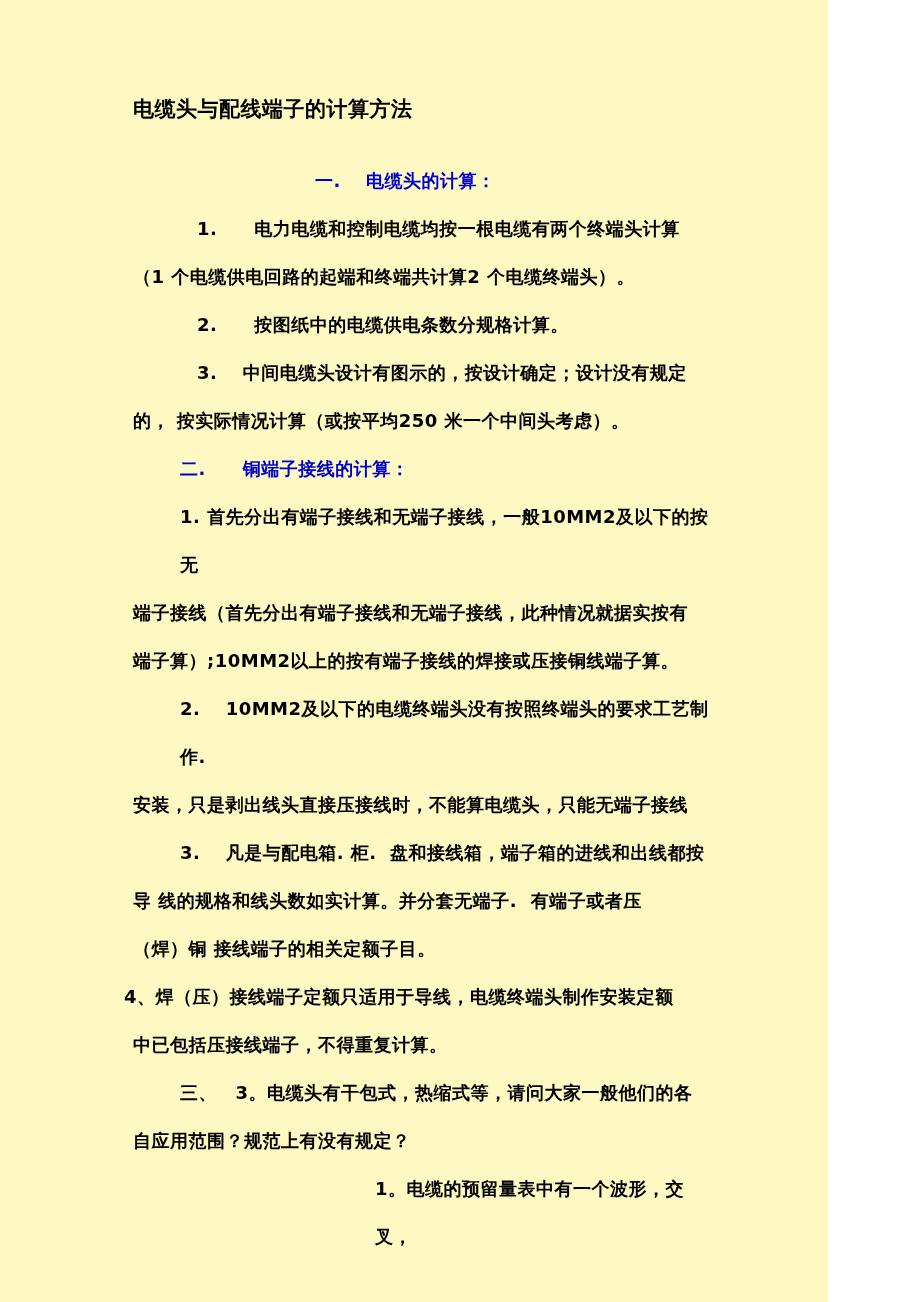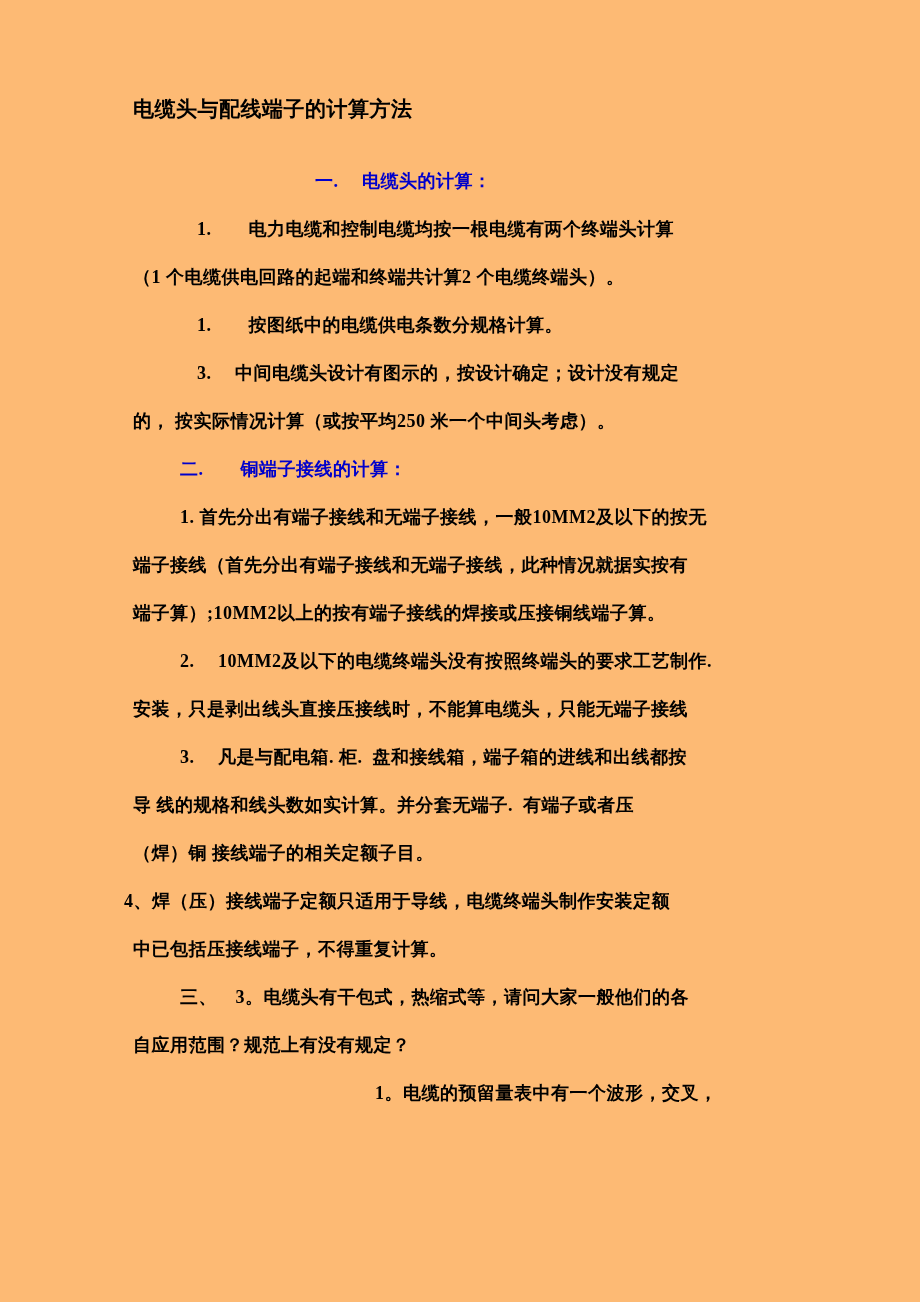--- a/index.html
+++ b/index.html
@@ -9,25 +9,24 @@
   }
   body {
     width: 920px;
     height: 1302px;
     font-family: "DejaVu Sans", "Liberation Sans", sans-serif;
     color: #000000;
     overflow: hidden;
   }
   .page {
     box-sizing: border-box;
-    width: 920px;
+    width: 828px;
     height: 1302px;
     padding: 96px 118px 0 133px;
-    background: #fdba74;
-    font-family: Liberation Serif, serif;
+    background: #fef9c3;
   }
   .doc-title {
     font-size: 21px;
     font-weight: 700;
     line-height: 27px;
     margin: 0 0 34px 0;
     letter-spacing: 0.5px;
     white-space: pre-wrap;
   }
   .line {
@@ -53,21 +52,21 @@
 </head>
 <body>
 
 <div class="page">
 
   <p class="doc-title">电缆头与配线端子的计算方法</p>
 
   <p class="line l-h1 blue">一.　 电缆头的计算：</p>
   <p class="line l-item1">1.　　电力电缆和控制电缆均按一根电缆有两个终端头计算</p>
   <p class="line l-cont">（1 个电缆供电回路的起端和终端共计算2 个电缆终端头）。</p>
-  <p class="line l-item1">1.　　按图纸中的电缆供电条数分规格计算。</p>
+  <p class="line l-item1">2.　　按图纸中的电缆供电条数分规格计算。</p>
   <p class="line l-item1">3.　 中间电缆头设计有图示的，按设计确定；设计没有规定</p>
   <p class="line l-cont">的， 按实际情况计算（或按平均250 米一个中间头考虑）。</p>
   <p class="line l-h2 blue">二.　　铜端子接线的计算：</p>
   <p class="line l-item2">1. 首先分出有端子接线和无端子接线，一般10MM2及以下的按无</p>
   <p class="line l-cont">端子接线（首先分出有端子接线和无端子接线，此种情况就据实按有</p>
   <p class="line l-cont">端子算）;10MM2以上的按有端子接线的焊接或压接铜线端子算。</p>
   <p class="line l-item2">2.　 10MM2及以下的电缆终端头没有按照终端头的要求工艺制作.</p>
   <p class="line l-cont">安装，只是剥出线头直接压接线时，不能算电缆头，只能无端子接线</p>
   <p class="line l-item2">3.　 凡是与配电箱. 柜.  盘和接线箱，端子箱的进线和出线都按</p>
   <p class="line l-cont">导 线的规格和线头数如实计算。并分套无端子.  有端子或者压</p>

